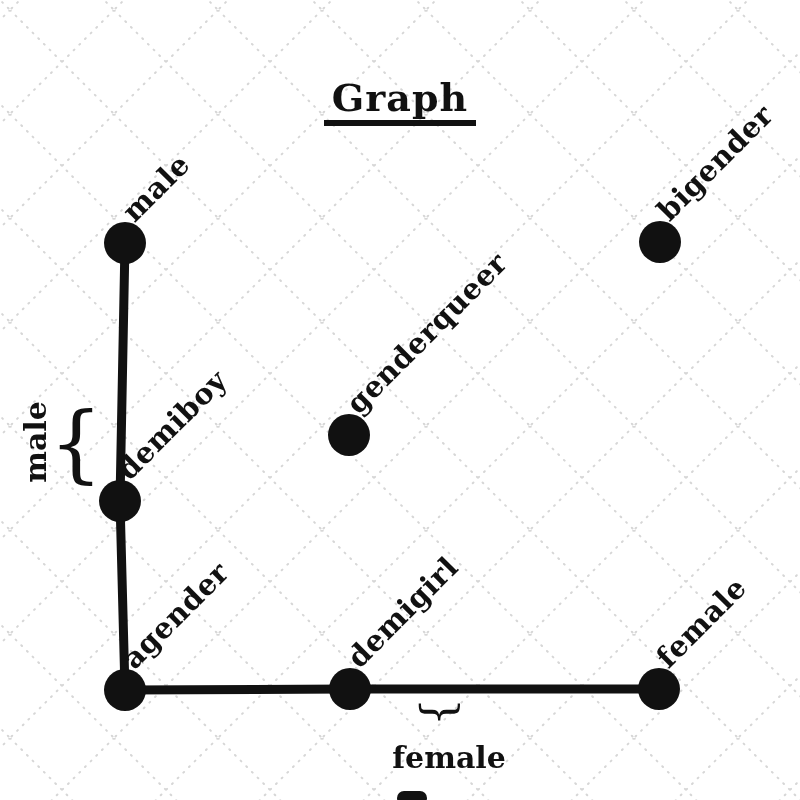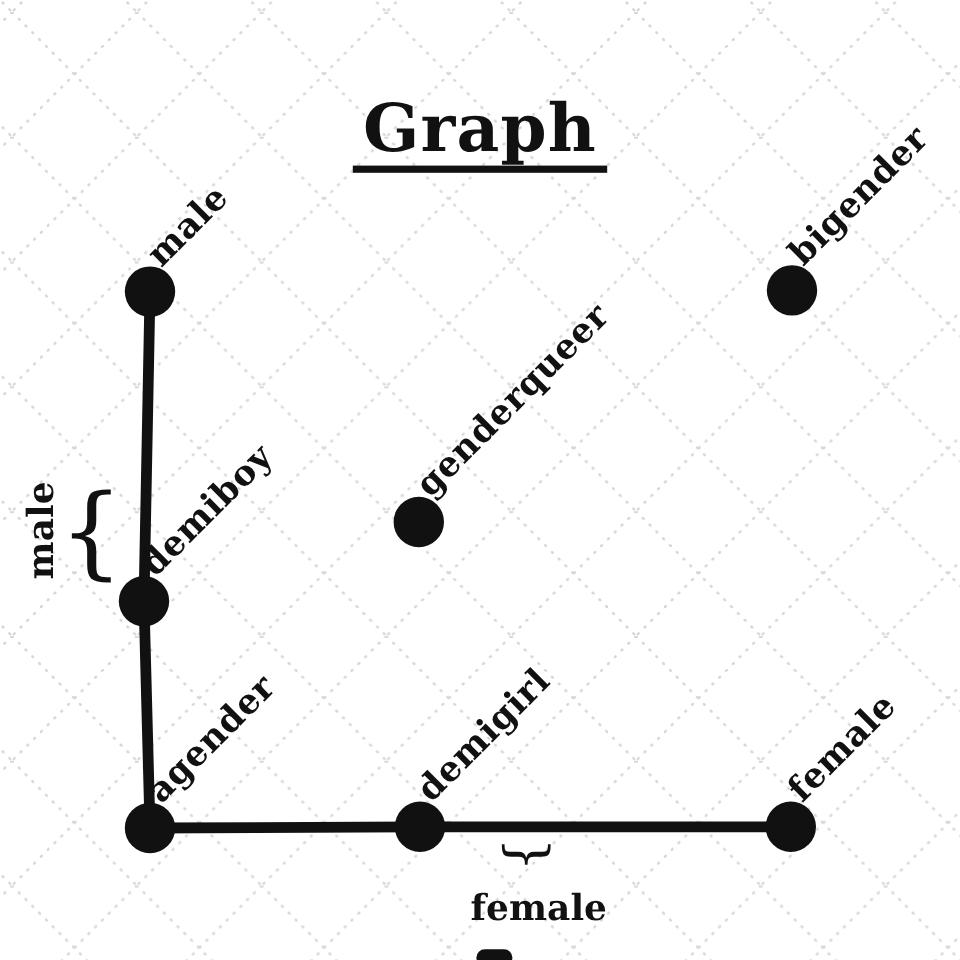--- a/index.html
+++ b/index.html
@@ -27,21 +27,21 @@
   .title-wrap {
     position: absolute;
     top: 78px;
     left: 0;
     width: 100%;
     text-align: center;
     pointer-events: none;
   }
   .title-wrap span {
     display: inline-block;
-    font-size: 55px;
+    font-size: 38px;
     font-weight: 700;
     color: #111111;
     letter-spacing: 1px;
     border-bottom: 6px solid #111111;
     padding: 0 8px 2px 8px;
     line-height: 1.05;
   }
   .node-label {
     position: absolute;
     font-size: 29px;

